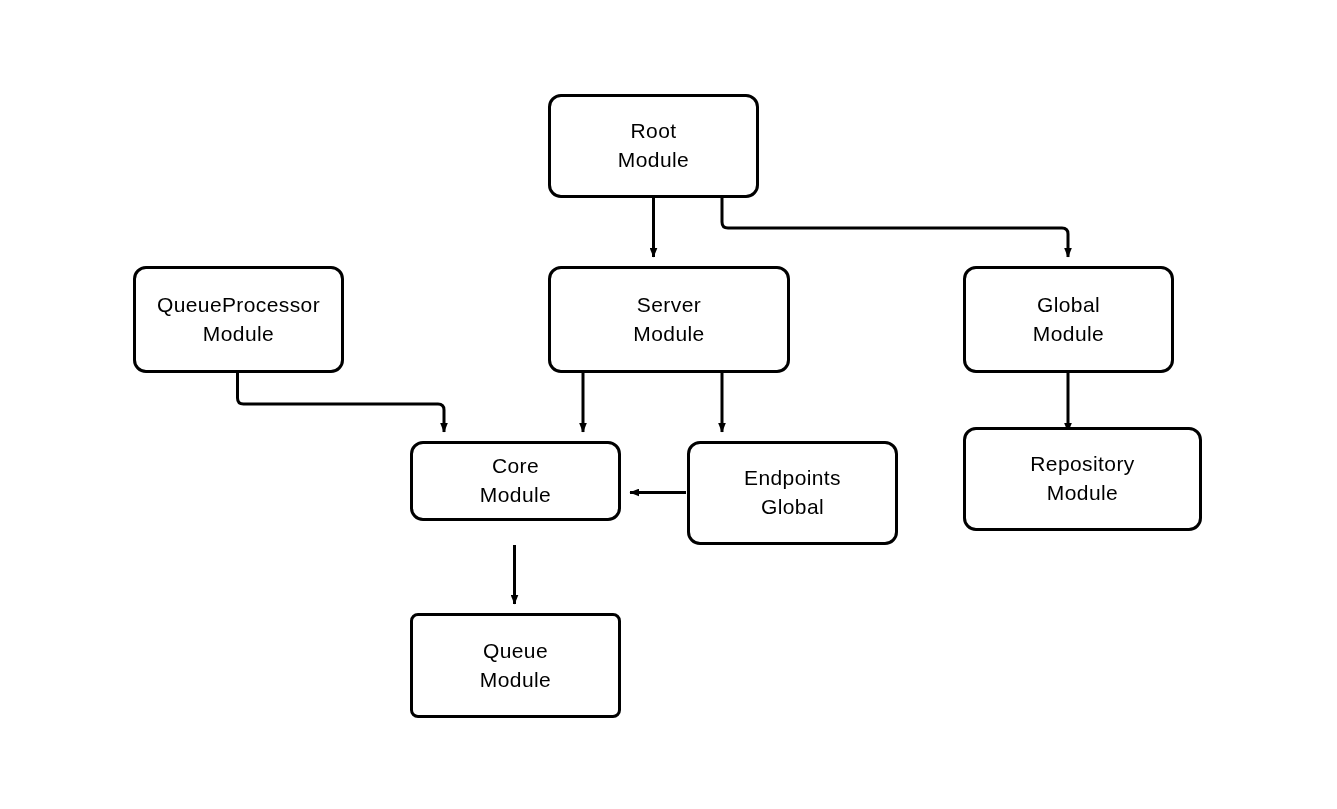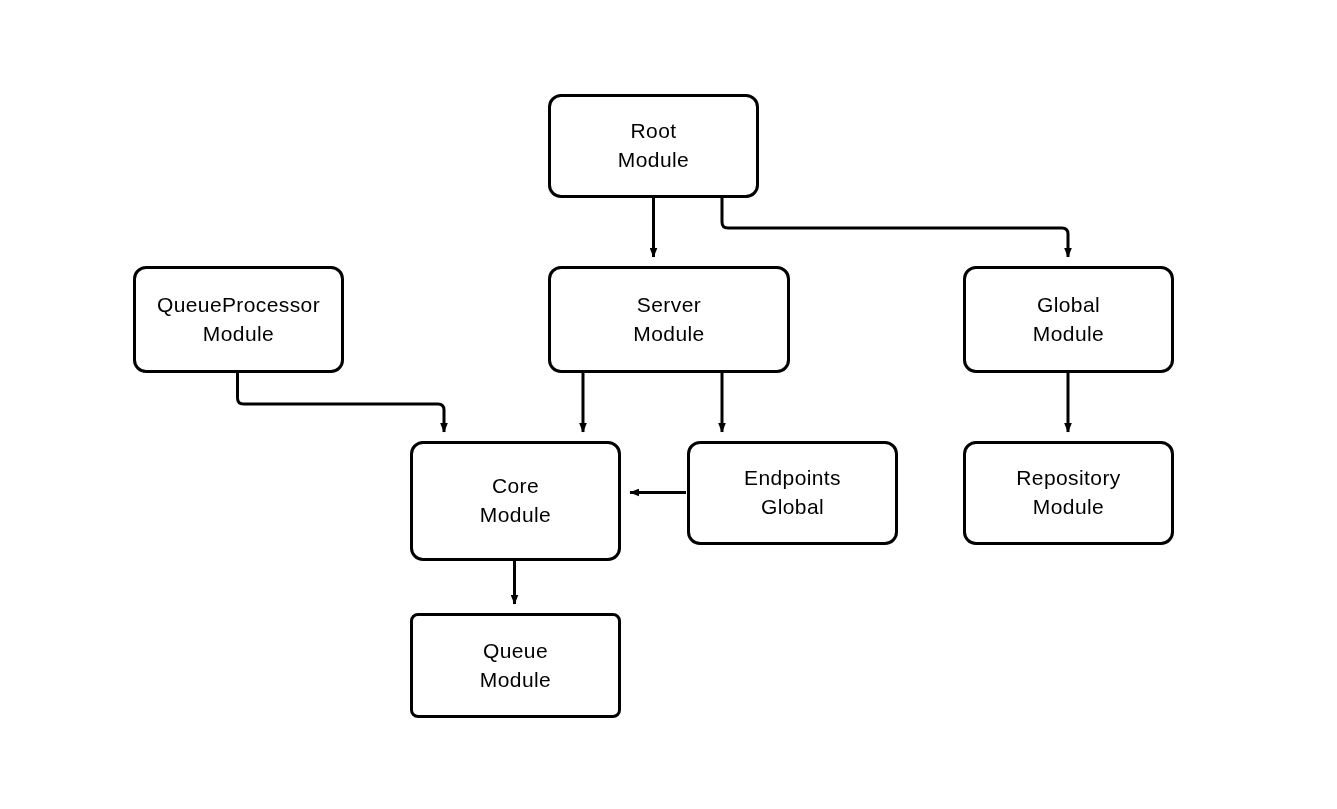--- a/index.html
+++ b/index.html
@@ -92,31 +92,31 @@
   <div class="node" id="node-server" style="left:548px; top:266px; width:242px; height:107px;">
     <div class="node-label">Server
 Module</div>
   </div>
 
   <div class="node" id="node-global" style="left:963px; top:266px; width:211px; height:107px;">
     <div class="node-label">Global
 Module</div>
   </div>
 
-  <div class="node" id="node-core" style="left:410px; top:441px; width:211px; height:120px;">
+  <div class="node" id="node-core" style="left:410px; top:441px; width:211px; height:80px;">
     <div class="node-label">Core
 Module</div>
   </div>
 
   <div class="node" id="node-endpoints" style="left:687px; top:441px; width:211px; height:104px;">
     <div class="node-label">Endpoints
 Global</div>
   </div>
 
-  <div class="node" id="node-repository" style="left:963px; top:441px; width:211px; height:104px;">
+  <div class="node" id="node-repository" style="left:963px; top:427px; width:239px; height:104px;">
     <div class="node-label">Repository
 Module</div>
   </div>
 
   <div class="node" id="node-queue" style="left:410px; top:613px; width:211px; height:105px;border-radius:8px;">
     <div class="node-label">Queue
 Module</div>
   </div>
 
 </div>

